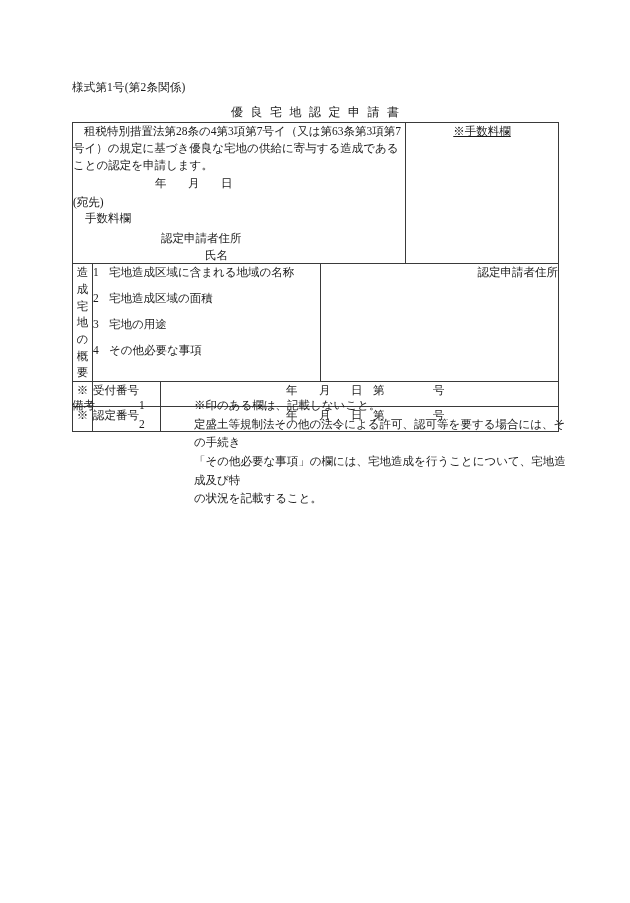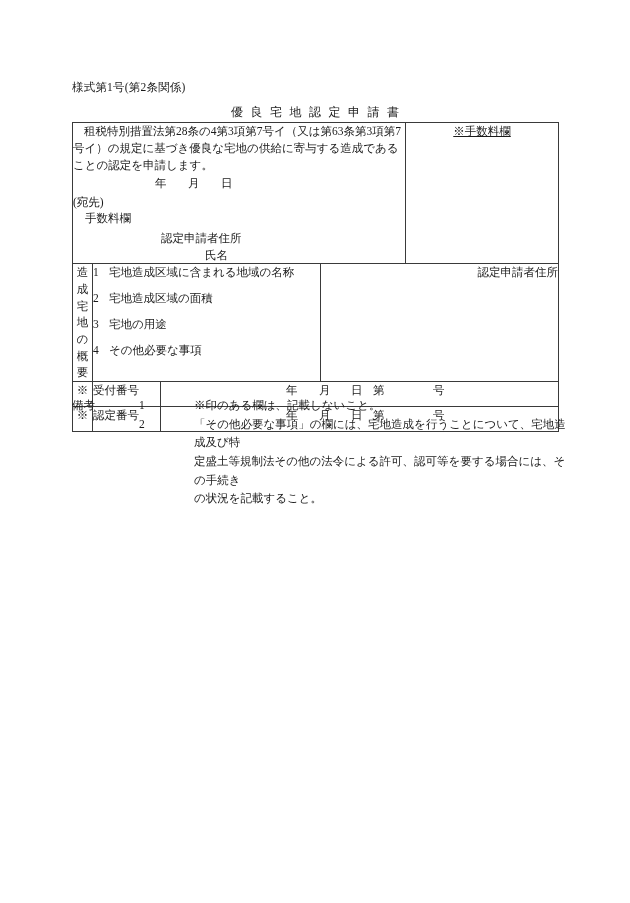--- a/index.html
+++ b/index.html
@@ -257,20 +257,20 @@
   <div class="notes">
     <div class="note-row">
       <span class="note-head">備考</span>
       <span class="note-num">1</span>
       <span class="note-text">※印のある欄は、記載しないこと。</span>
     </div>
     <div class="note-row">
       <span class="note-head"></span>
       <span class="note-num">2</span>
       <span class="note-text">
+        <span class="cont">定盛土等規制法その他の法令による許可、認可等を要する場合には、その手続き</span>
         <span class="cont">「その他必要な事項」の欄には、宅地造成を行うことについて、宅地造成及び特</span>
-        <span class="cont">定盛土等規制法その他の法令による許可、認可等を要する場合には、その手続き</span>
         <span class="cont">の状況を記載すること。</span>
       </span>
     </div>
   </div>
 
 </div>
 
 </body></html>

